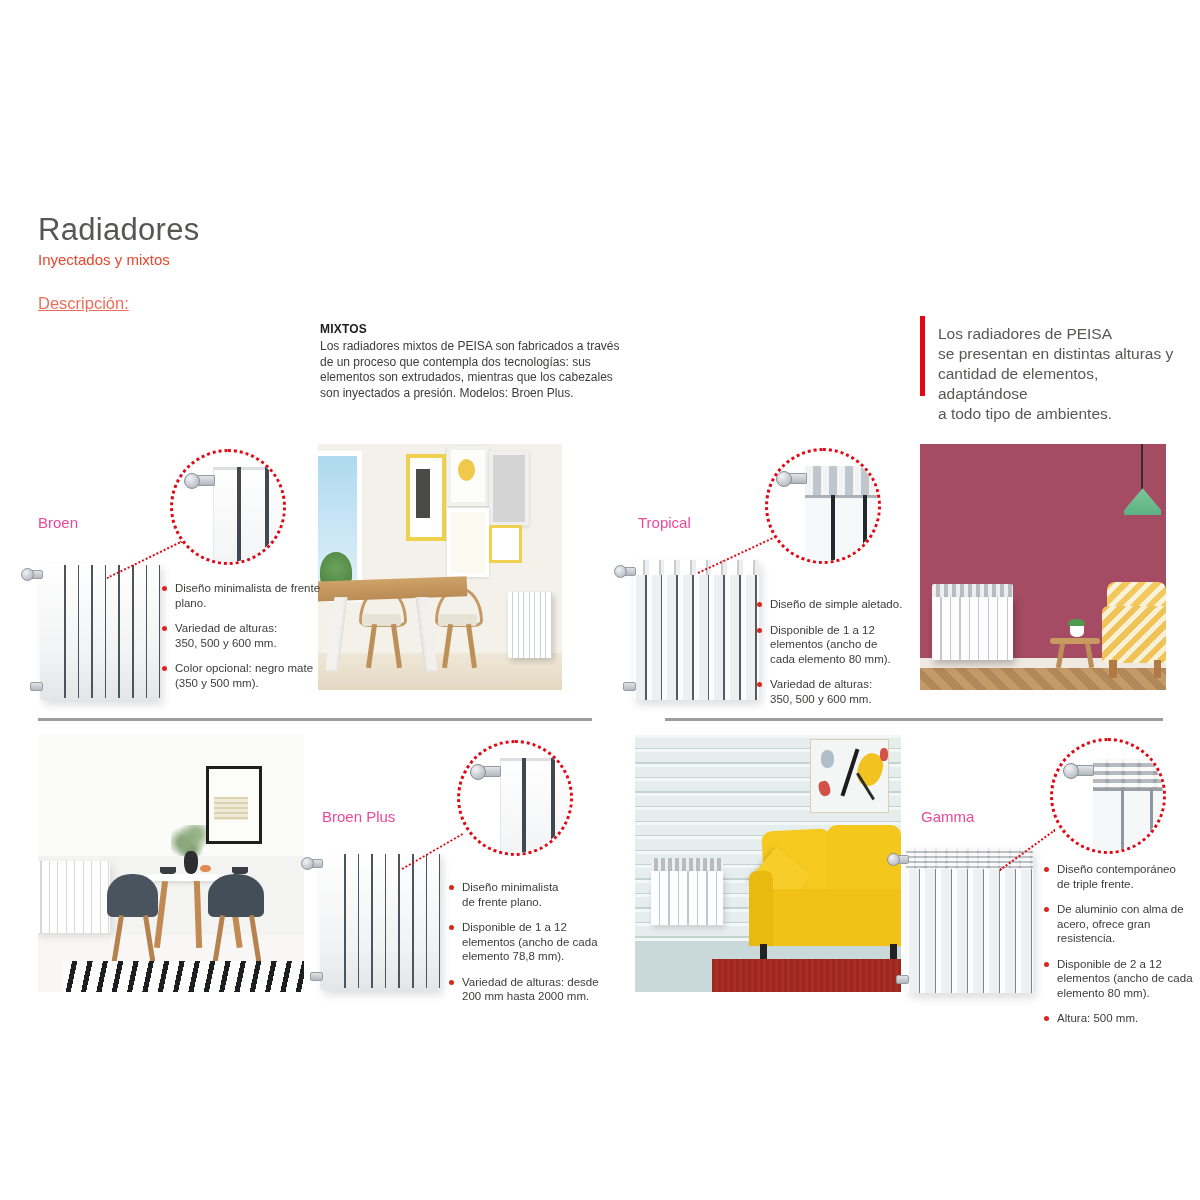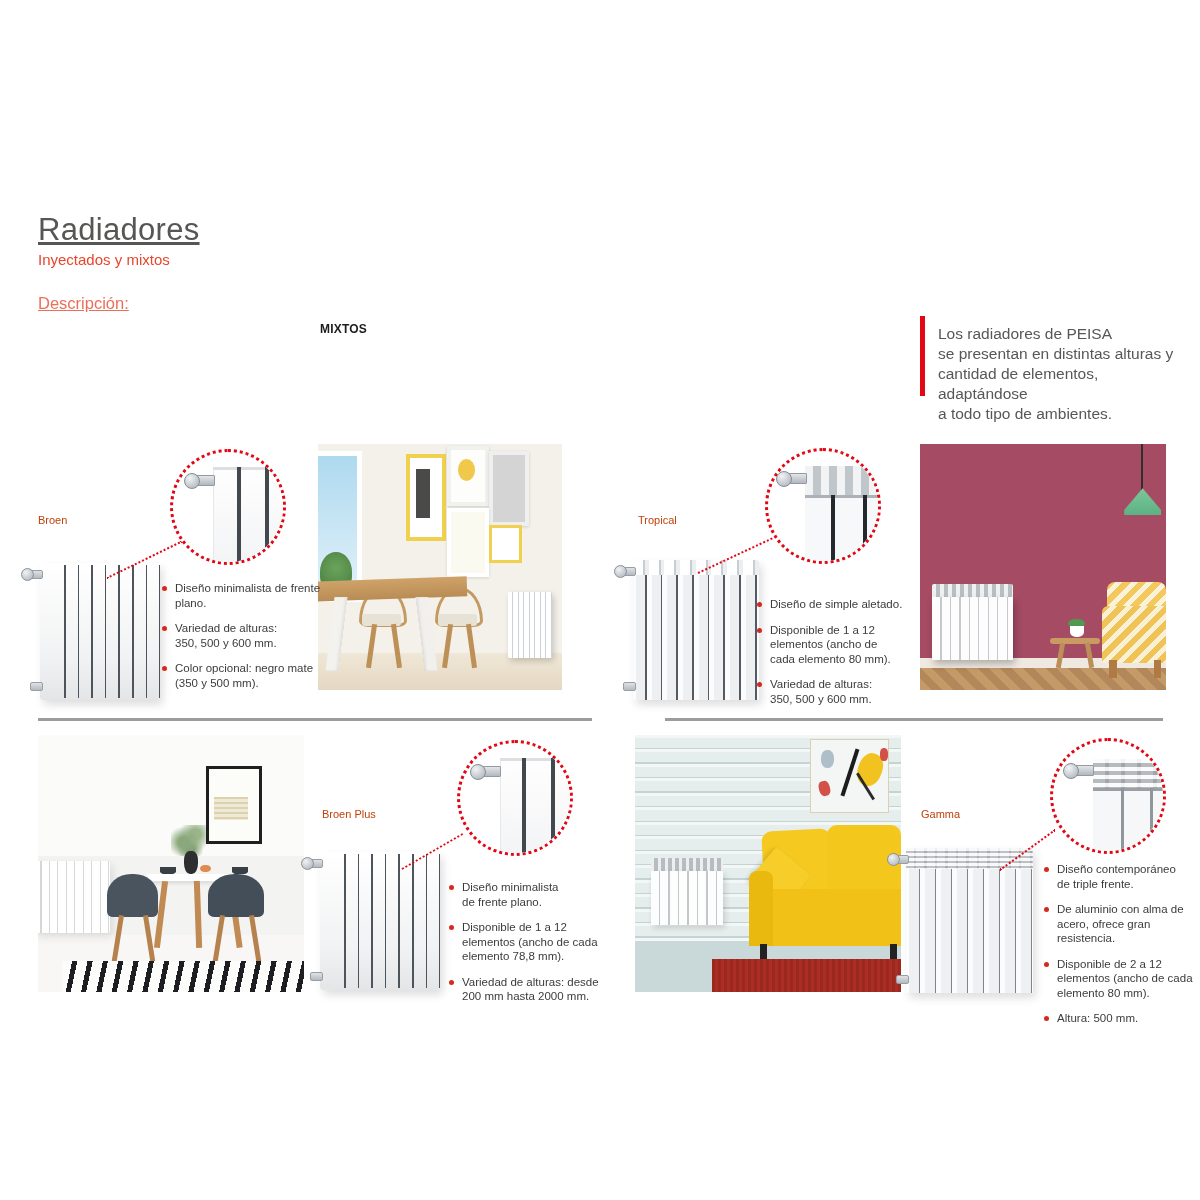--- a/index.html
+++ b/index.html
@@ -2,35 +2,35 @@
 <html><head>
 <meta charset="utf-8">
 <style>
   html,body{margin:0;padding:0;background:#fff;}
   .page{position:relative;width:1200px;height:1200px;background:#fff;overflow:hidden;
         font-family:"Liberation Sans", sans-serif;color:#3c3c3b;}
   .abs{position:absolute;}
   i,b{display:block;position:absolute;font-style:normal;}
 
   
-  .page-title{left:38px;top:212px;font-size:31px;font-weight:400;color:#565655;letter-spacing:.3px;text-decoration:underline;}
+  .page-title{left:38px;top:212px;font-size:31px;font-weight:400;color:#565655;letter-spacing:.3px;}
   .page-subtitle{left:38px;top:251px;font-size:15px;color:#e8452c;}
   .desc-label{left:38px;top:294px;font-size:16.5px;color:#ea6f5a;text-decoration:underline;}
   .desc-col{top:322px;width:285px;}
   .desc-col h4{margin:0 0 3px 0;font-size:12px;color:#1c1c1b;font-weight:bold;letter-spacing:.2px;}
   .desc-col p{margin:0;font-size:12px;line-height:15.5px;color:#3c3c3b;white-space:pre-line;}
   .quote{left:920px;top:316px;width:268px;display:flex;}
   .quote-bar{width:5px;height:80px;background:#e30613;margin-right:13px;flex:none;}
   .quote-text{font-size:15.5px;line-height:20px;color:#575756;white-space:pre-line;padding-top:1px;margin-top:7px;}
 
   
   .divider{height:3px;background:#9c9c9b;}
 
   
-  .product-label{font-size:11px;color:#c2410c;z-index:4;}
+  .product-label{font-size:15px;color:#ec4899;z-index:4;}
   ul.features{list-style:none;margin:0;padding:0;position:absolute;z-index:4;}
   ul.features li{position:relative;padding-left:14px;font-size:11.5px;line-height:14.5px;
                  color:#3c3c3b;margin-bottom:11px;white-space:pre-line;}
   ul.features li::before{content:"";position:absolute;left:1px;top:5px;width:5px;height:5px;
                  border-radius:50%;background:#d6281e;}
 
   
   .rad{position:absolute;z-index:2;border-radius:3px;box-shadow:3px 5px 9px rgba(0,0,0,.13);}
   .rad-flat{background:linear-gradient(180deg,#ffffff,#f1f2f3 70%,#e4e5e7);}
   .rad-flat .slats{inset:2px 0 2px 12px;background:repeating-linear-gradient(90deg,transparent 0 12px,#4e545b 12px 13.6px);}
@@ -73,20 +73,24 @@
 <body>
 
 <div class="page">
 
   <div class="abs page-title">Radiadores</div>
   <div class="abs page-subtitle">Inyectados y mixtos</div>
   <div class="abs desc-label">Descripción:</div>
 
   <div class="abs desc-col" style="left:320px;width:300px;">
     <h4>MIXTOS</h4>
+    <p>Los radiadores mixtos de PEISA son fabricados a través
+de un proceso que contempla dos tecnologías: sus
+elementos son extrudados, mientras que los cabezales
+son inyectados a presión. Modelos: Broen Plus.</p>
   </div>
 
   <div class="abs quote">
     <div class="quote-bar"></div>
     <div class="quote-text">Los radiadores de PEISA
 se presentan en distintas alturas y
 cantidad de elementos, adaptándose
 a todo tipo de ambientes.</div>
   </div>
 

